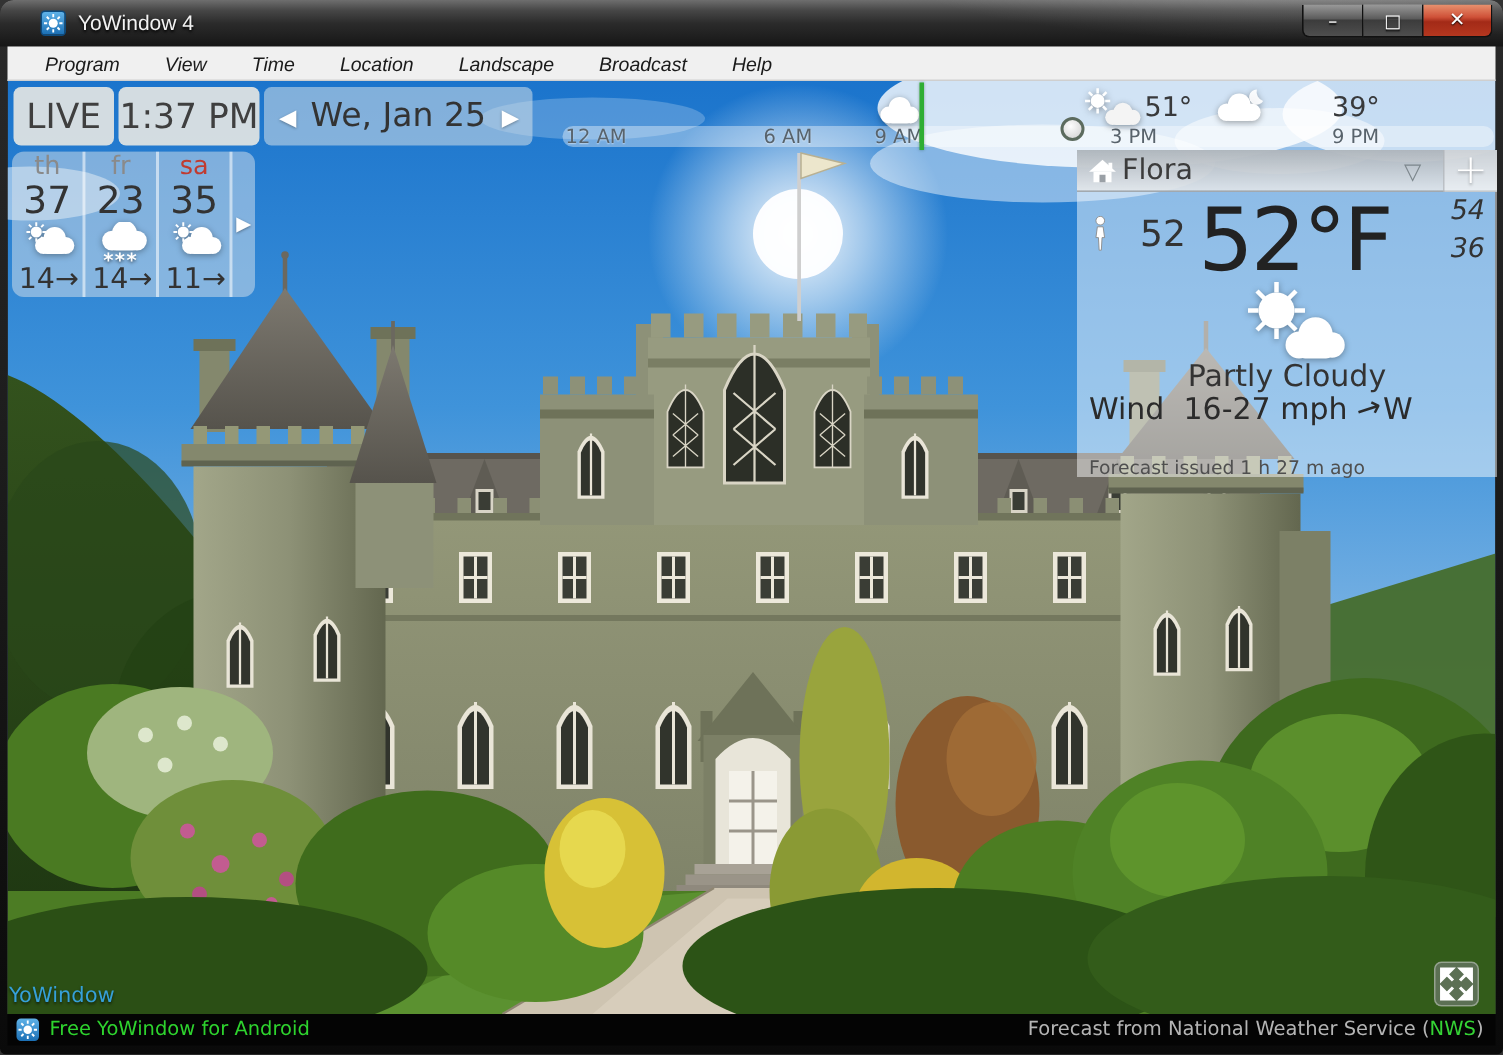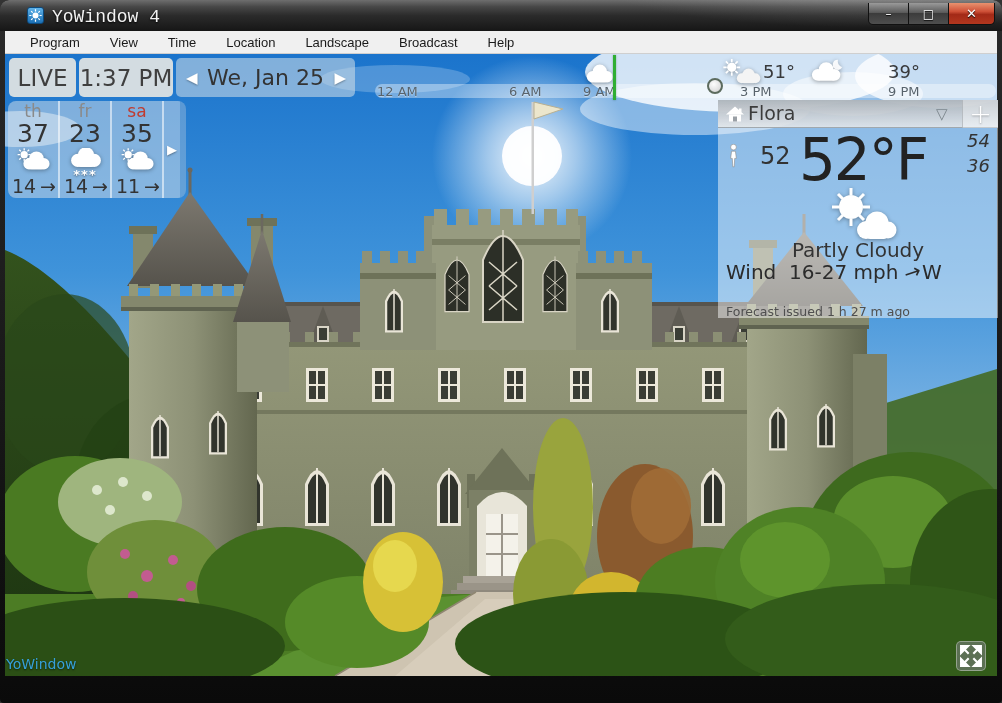--- a/index.html
+++ b/index.html
@@ -12,65 +12,65 @@
     font-family:"DejaVu Sans","Liberation Sans",sans-serif;
   }
   
   .titlebar{left:0;top:0;width:1002px;height:31px;
     background:linear-gradient(180deg,#6e6e6e 0%,#474747 22%,#2b2b2b 50%,#161616 100%);
     border-radius:9px 9px 0 0;}
   .titlebar::after{content:"";position:absolute;right:0;top:0;width:420px;height:31px;
     background:radial-gradient(ellipse at 70% -40%,rgba(255,255,255,.22),rgba(255,255,255,0) 65%);}
   .app-icon{left:27px;top:7px;width:17px;height:17px;background:linear-gradient(#5fb2e8,#1b6fb4);
     border-radius:3px;border:1px solid #0d4a7d;}
-  .title-text{left:52px;top:7px;color:#f2f2f2;font-size:18px;
-    font-family:Liberation Mono, monospace;text-shadow:0 1px 2px #000;z-index:2;}
+  .title-text{left:52px;top:7px;color:#f2f2f2;font-size:14px;
+    font-family:Liberation Sans, sans-serif;text-shadow:0 1px 2px #000;z-index:2;}
   .winbtns{right:7px;top:3px;height:22px;display:flex;z-index:3;}
   .winbtn{height:22px;border:1px solid #111;border-top:none;display:flex;align-items:center;justify-content:center;
     color:#fff;font-size:12px;background:linear-gradient(180deg,#9a9a9a,#5c5c5c 45%,#3c3c3c 50%,#4e4e4e);
     text-shadow:0 1px 1px #000;cursor:default;}
   .winbtn.min{width:41px;border-radius:0 0 0 5px;}
   .winbtn.max{width:39px;border-left:none;border-right:none;}
   .winbtn.close{width:47px;border-radius:0 0 5px 0;
     background:linear-gradient(180deg,#e8926f,#cf5138 40%,#a32a17 55%,#b4371f);font-size:13px;font-weight:bold;}
   
   .menubar{left:5px;top:31px;width:992px;height:23px;background:#f0f0f0;
     border-bottom:1px solid #cfcfcf;display:flex;align-items:center;
     font-family:"Liberation Sans",sans-serif;font-size:13px;color:#1a1a1a;}
-  .menu-item{padding:3px 15px;cursor:default;}
+  .menu-item{padding:3px 15px;cursor:default;font-style:italic;}
   .menu-item:first-child{margin-left:10px;}
   
   .scene{left:5px;top:54px;width:992px;height:622px;overflow:hidden;}
   
   .tb-btn{top:58px;height:39px;border-radius:5px;background:rgba(225,228,226,.93);
     display:flex;align-items:center;justify-content:center;color:#3f3f3f;font-size:23px;}
   .datenav{left:176px;top:58px;width:179px;height:39px;border-radius:5px;
     background:rgba(214,224,231,.55);display:flex;align-items:center;justify-content:center;
     color:#333;font-size:22px;}
   .nav-arrow{position:absolute;top:0;height:39px;display:flex;align-items:center;color:#fff;
     font-size:15px;text-shadow:0 1px 2px rgba(0,0,0,.35);cursor:default;}
   .tl-track{left:375px;top:84px;width:621px;height:14px;border-radius:7px;background:rgba(255,255,255,.38);}
   .tl-label{top:84px;font-size:13px;color:#58636c;text-shadow:0 1px 1px rgba(255,255,255,.5);}
   .tl-temp{top:61px;font-size:18px;color:#38393b;}
   .tl-line{left:613px;top:55px;width:3px;height:45px;background:#2fae33;box-shadow:0 0 2px rgba(0,60,0,.4);}
   .tl-handle{left:707px;top:78px;width:16px;height:16px;border-radius:50%;
     background:radial-gradient(circle at 40% 35%,#fdfdfd,#cfcfcf);border:2px solid #5c6b5e;}
   .wicon{filter:drop-shadow(0 1px 2px rgba(0,0,0,.35));}
   
-  .fpanel{left:8px;top:101px;width:178px;height:97px;border-radius:8px;overflow:hidden;
+  .fpanel{left:8px;top:101px;width:162px;height:97px;border-radius:8px;overflow:hidden;
     background:rgba(195,210,224,.35);display:flex;}
   .fcol{width:52px;height:97px;border-right:2px solid rgba(255,255,255,.55);
     position:relative;text-align:center;background:rgba(235,242,248,.25);}
   .fday{font-size:17px;color:#8a8a8a;line-height:19px;margin-top:1px;}
   .fday.weekend{color:#c03b30;}
   .ftemp{font-size:25px;color:#333;line-height:26px;}
   .ficon{position:absolute;left:8px;top:47px;}
   .fsnow{position:absolute;left:0;right:0;top:66px;color:#fff;font-size:13px;font-weight:bold;
     letter-spacing:1px;text-shadow:0 1px 2px rgba(0,0,0,.45);}
-  .fwind{position:absolute;left:4px;bottom:1px;right:2px;display:flex;justify-content:space-between;
+  .fwind{position:absolute;left:4px;bottom:1px;right:2px;display:flex;justify-content:center;
     font-size:19px;color:#333;}
   .fexpand{width:16px;height:97px;background:rgba(255,255,255,.22);display:flex;align-items:center;
     justify-content:center;color:#fff;font-size:13px;text-shadow:0 1px 2px rgba(0,0,0,.4);cursor:default;}
   
   .lpanel{left:718px;top:100px;width:280px;height:218px;background:rgba(255,255,255,.48);}
   .lheader{left:0;top:0;width:280px;height:28px;
     background:linear-gradient(180deg,rgba(172,179,186,.95),rgba(228,231,234,.88));
     border-bottom:1px solid rgba(150,155,160,.5);}
   .lname{left:30px;top:2px;font-size:19px;color:#3c3c3c;}
   .ldrop{left:218px;top:5px;font-size:15px;color:#7d878d;cursor:default;}
@@ -535,14 +535,30 @@
         <g stroke="#fff" stroke-width="1.8" fill="#fff">
           <path d="M10,10 L6.5,6.5 M14,10 L17.5,6.5 M10,14 L6.5,17.5 M14,14 L17.5,17.5"></path>
           <polygon points="3.5,3.5 9.5,3.5 3.5,9.5"></polygon>
           <polygon points="20.5,3.5 14.5,3.5 20.5,9.5"></polygon>
           <polygon points="3.5,20.5 3.5,14.5 9.5,20.5"></polygon>
           <polygon points="20.5,20.5 20.5,14.5 14.5,20.5"></polygon>
         </g>
       </svg>
   </div>
 
+  <div class="abs statusbar">
+    <div class="promo">
+      <span class="abs" style="position:relative;width:15px;height:15px;display:inline-block;background:linear-gradient(#5fb2e8,#1b6fb4);border-radius:3px;">
+        <svg class="sun-mini" viewBox="0 0 17 17">
+            <circle cx="8.5" cy="8.5" r="3.2" fill="#fff"></circle>
+            <g stroke="#fff" stroke-width="1.4">
+              <path d="M8.5,1.5 v2.4 M8.5,13.1 v2.4 M1.5,8.5 h2.4 M13.1,8.5 h2.4 M3.6,3.6 l1.7,1.7 M11.7,11.7 l1.7,1.7 M13.4,3.6 l-1.7,1.7 M5.3,11.7 l-1.7,1.7"></path>
+            </g>
+          </svg>
+      </span>
+      <span>Free YoWindow for Android</span>
+    </div>
+    <div class="attrib">
+      <span>Forecast from National Weather Service (</span><span class="nws">NWS</span><span>)</span>
+    </div>
+  </div>
 
 </div>
 
 </body></html>

